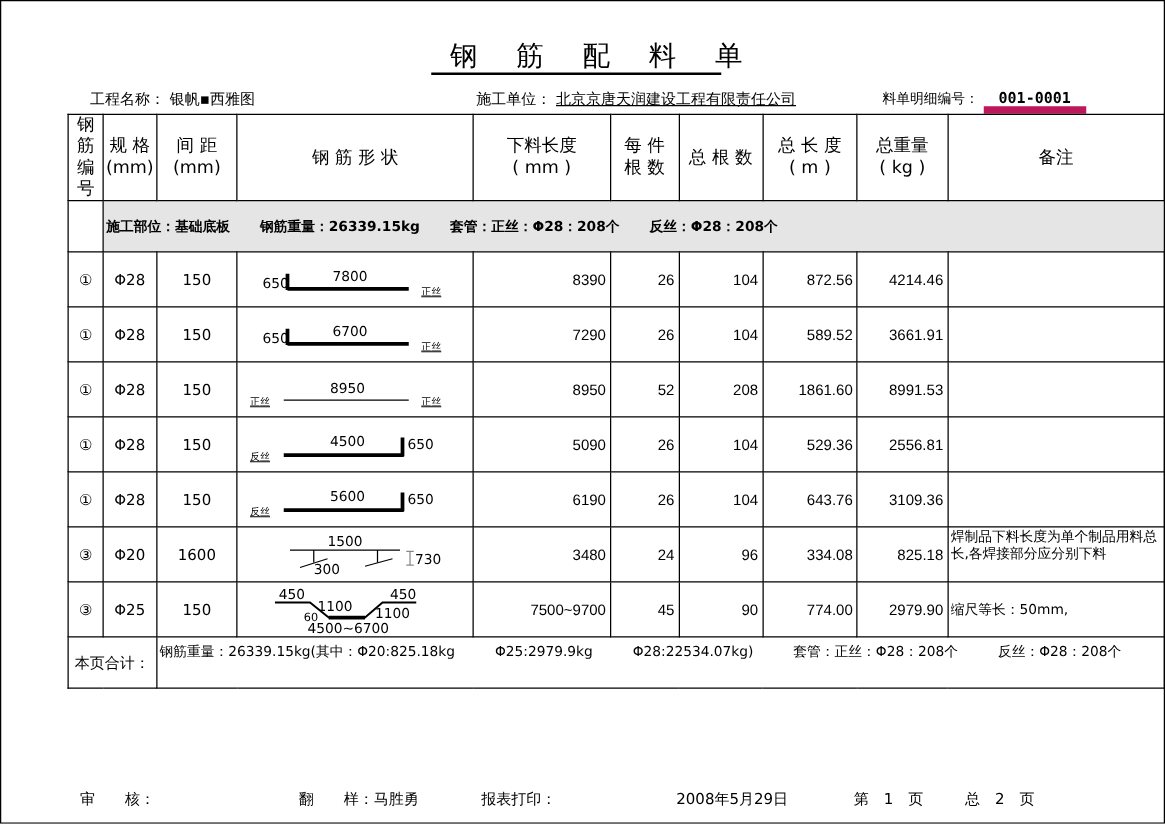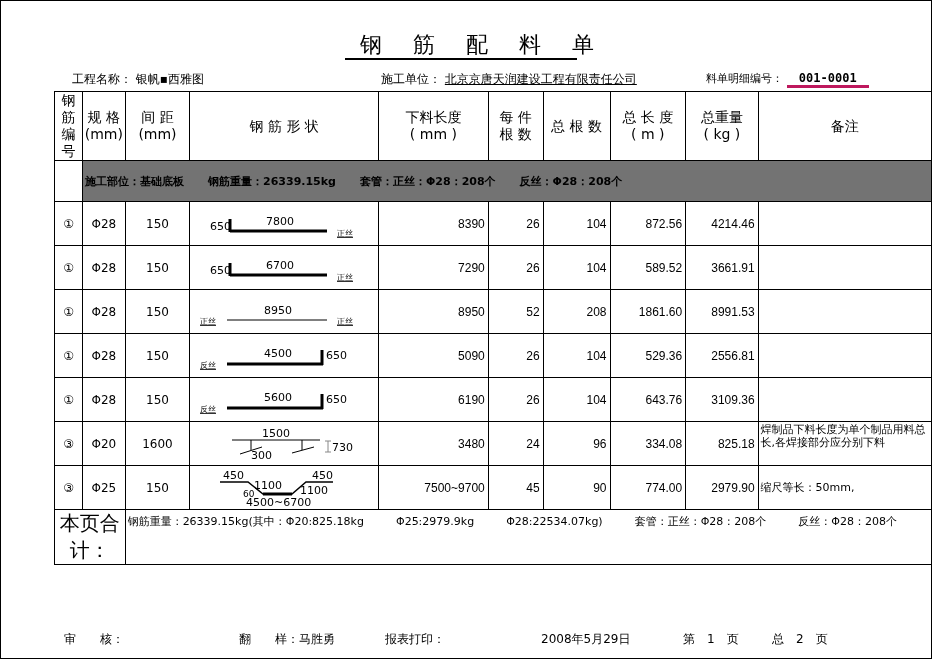--- a/index.html
+++ b/index.html
@@ -5,34 +5,34 @@
   html, body { margin:0; padding:0; }
   body { width:932px; height:659px; background:#fff; position:relative; overflow:hidden;
          font-family:"DejaVu Sans", sans-serif; color:#000; }
   .frame { position:absolute; left:0; top:0; width:930px; height:657px; border:1px solid #000; }
   .abs { position:absolute; white-space:nowrap; }
   .title { left:360px; top:30px; font-size:22px; letter-spacing:0; }
   .title span { display:inline-block; width:53px; }
   .title-ul { left:345px; top:58px; width:232px; height:2px; background:#000; }
   .meta { font-size:12px; top:71px; }
   .ul { text-decoration:underline; }
-  .code { font-family:"DejaVu Sans Mono", monospace; font-weight:bold; font-size:12px; border-bottom:3px solid #be185d; padding:0 12px; }
+  .code { font-family:"DejaVu Sans Mono", monospace; font-weight:bold; font-size:12px; border-bottom:6px solid #be185d; padding:0 12px; }
   table.grid { position:absolute; left:54px; top:91px; border-collapse:collapse; table-layout:fixed; font-size:12px; }
   table.grid td { border:1px solid #000; padding:0; overflow:hidden; }
   .hdr td { height:39px; text-align:center; font-size:14px; line-height:17px; }
   .num { text-align:right !important; padding-right:3px !important; font-family:Liberation Sans, sans-serif; font-size:12px; }
   .ctr { text-align:center; }
-  .gray { background:#737373; }
+  .gray { background:#e5e5e5; }
   .section { font-weight:bold; font-size:11px; padding-left:2px !important; }
   .section span { margin-right:24px; }
   .row td { height:41px; }
   .shape { position:relative; height:41px; }
   .shape svg { position:absolute; left:0; top:0; }
   .remark { font-size:11px; line-height:13px; vertical-align:top; padding:1px 2px !important; white-space:normal; }
-  .total-label { font-size:20px; text-align:center; }
+  .total-label { font-size:12px; text-align:center; }
   .total-text { font-size:11px; vertical-align:top; padding:4px 2px !important; white-space:nowrap; }
   .total-text span { margin-right:32px; }
   .footer { top:631px; font-size:12px; }
 </style>
 </head>
 <body>
 
 <div class="frame"></div>
 
 <div class="abs title">

